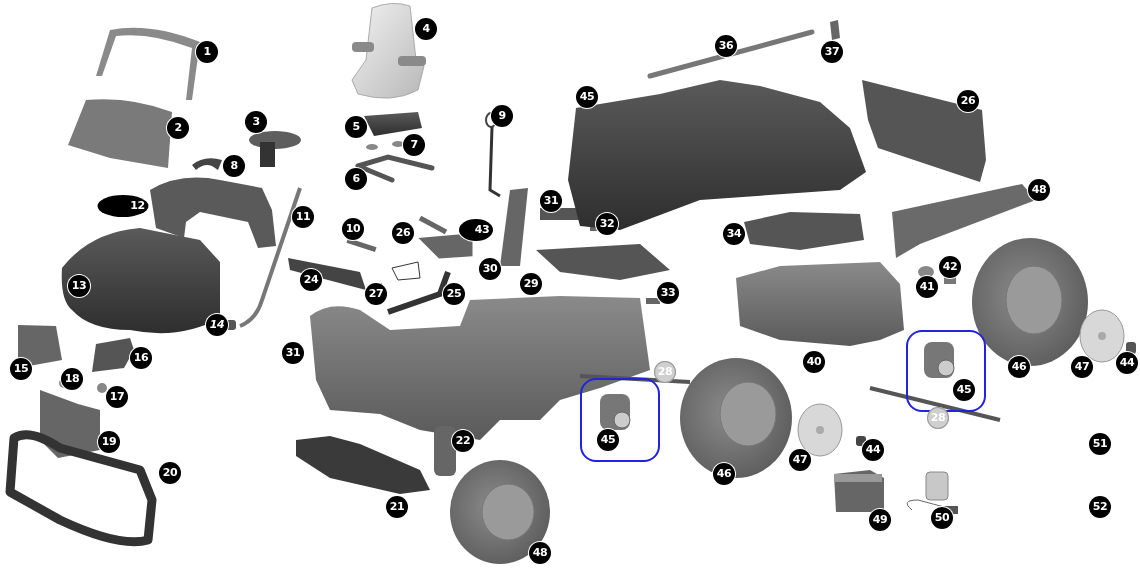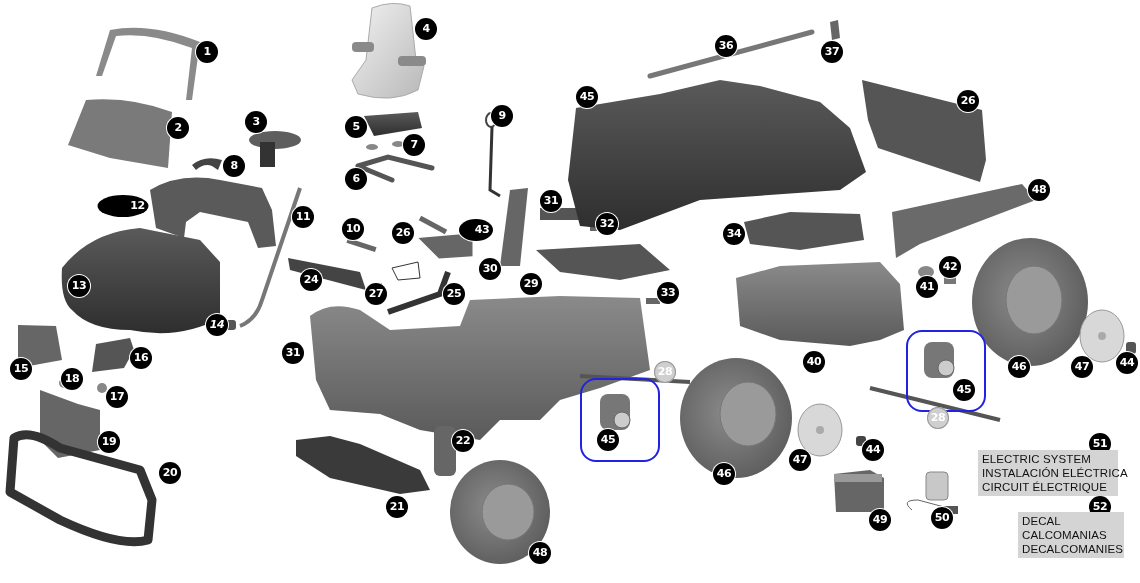--- a/index.html
+++ b/index.html
@@ -245,23 +245,13 @@
       <div class="callout" style="left: 724px; top: 474px;">46</div>
       <div class="callout" style="left: 1082px; top: 367px;">47</div>
       <div class="callout" style="left: 800px; top: 460px;">47</div>
       <div class="callout" style="left: 540px; top: 553px;">48</div>
       <div class="callout" style="left: 880px; top: 520px;">49</div>
       <div class="callout" style="left: 942px; top: 518px;">50</div>
       <div class="callout" style="left: 1100px; top: 444px;">51</div>
       <div class="callout" style="left: 1100px; top: 507px;">52</div>
     </div>
 
-  <div class="legend-box" style="left:978px;top:450px;width:132px;">
-    <div>ELECTRIC SYSTEM</div>
-    <div>INSTALACIÓN ELÉCTRICA</div>
-    <div>CIRCUIT ÉLECTRIQUE</div>
-  </div>
-  <div class="legend-box" style="left:1018px;top:512px;width:98px;">
-    <div>DECAL</div>
-    <div>CALCOMANIAS</div>
-    <div>DECALCOMANIES</div>
-  </div>
 </div>
 
 </body></html>

